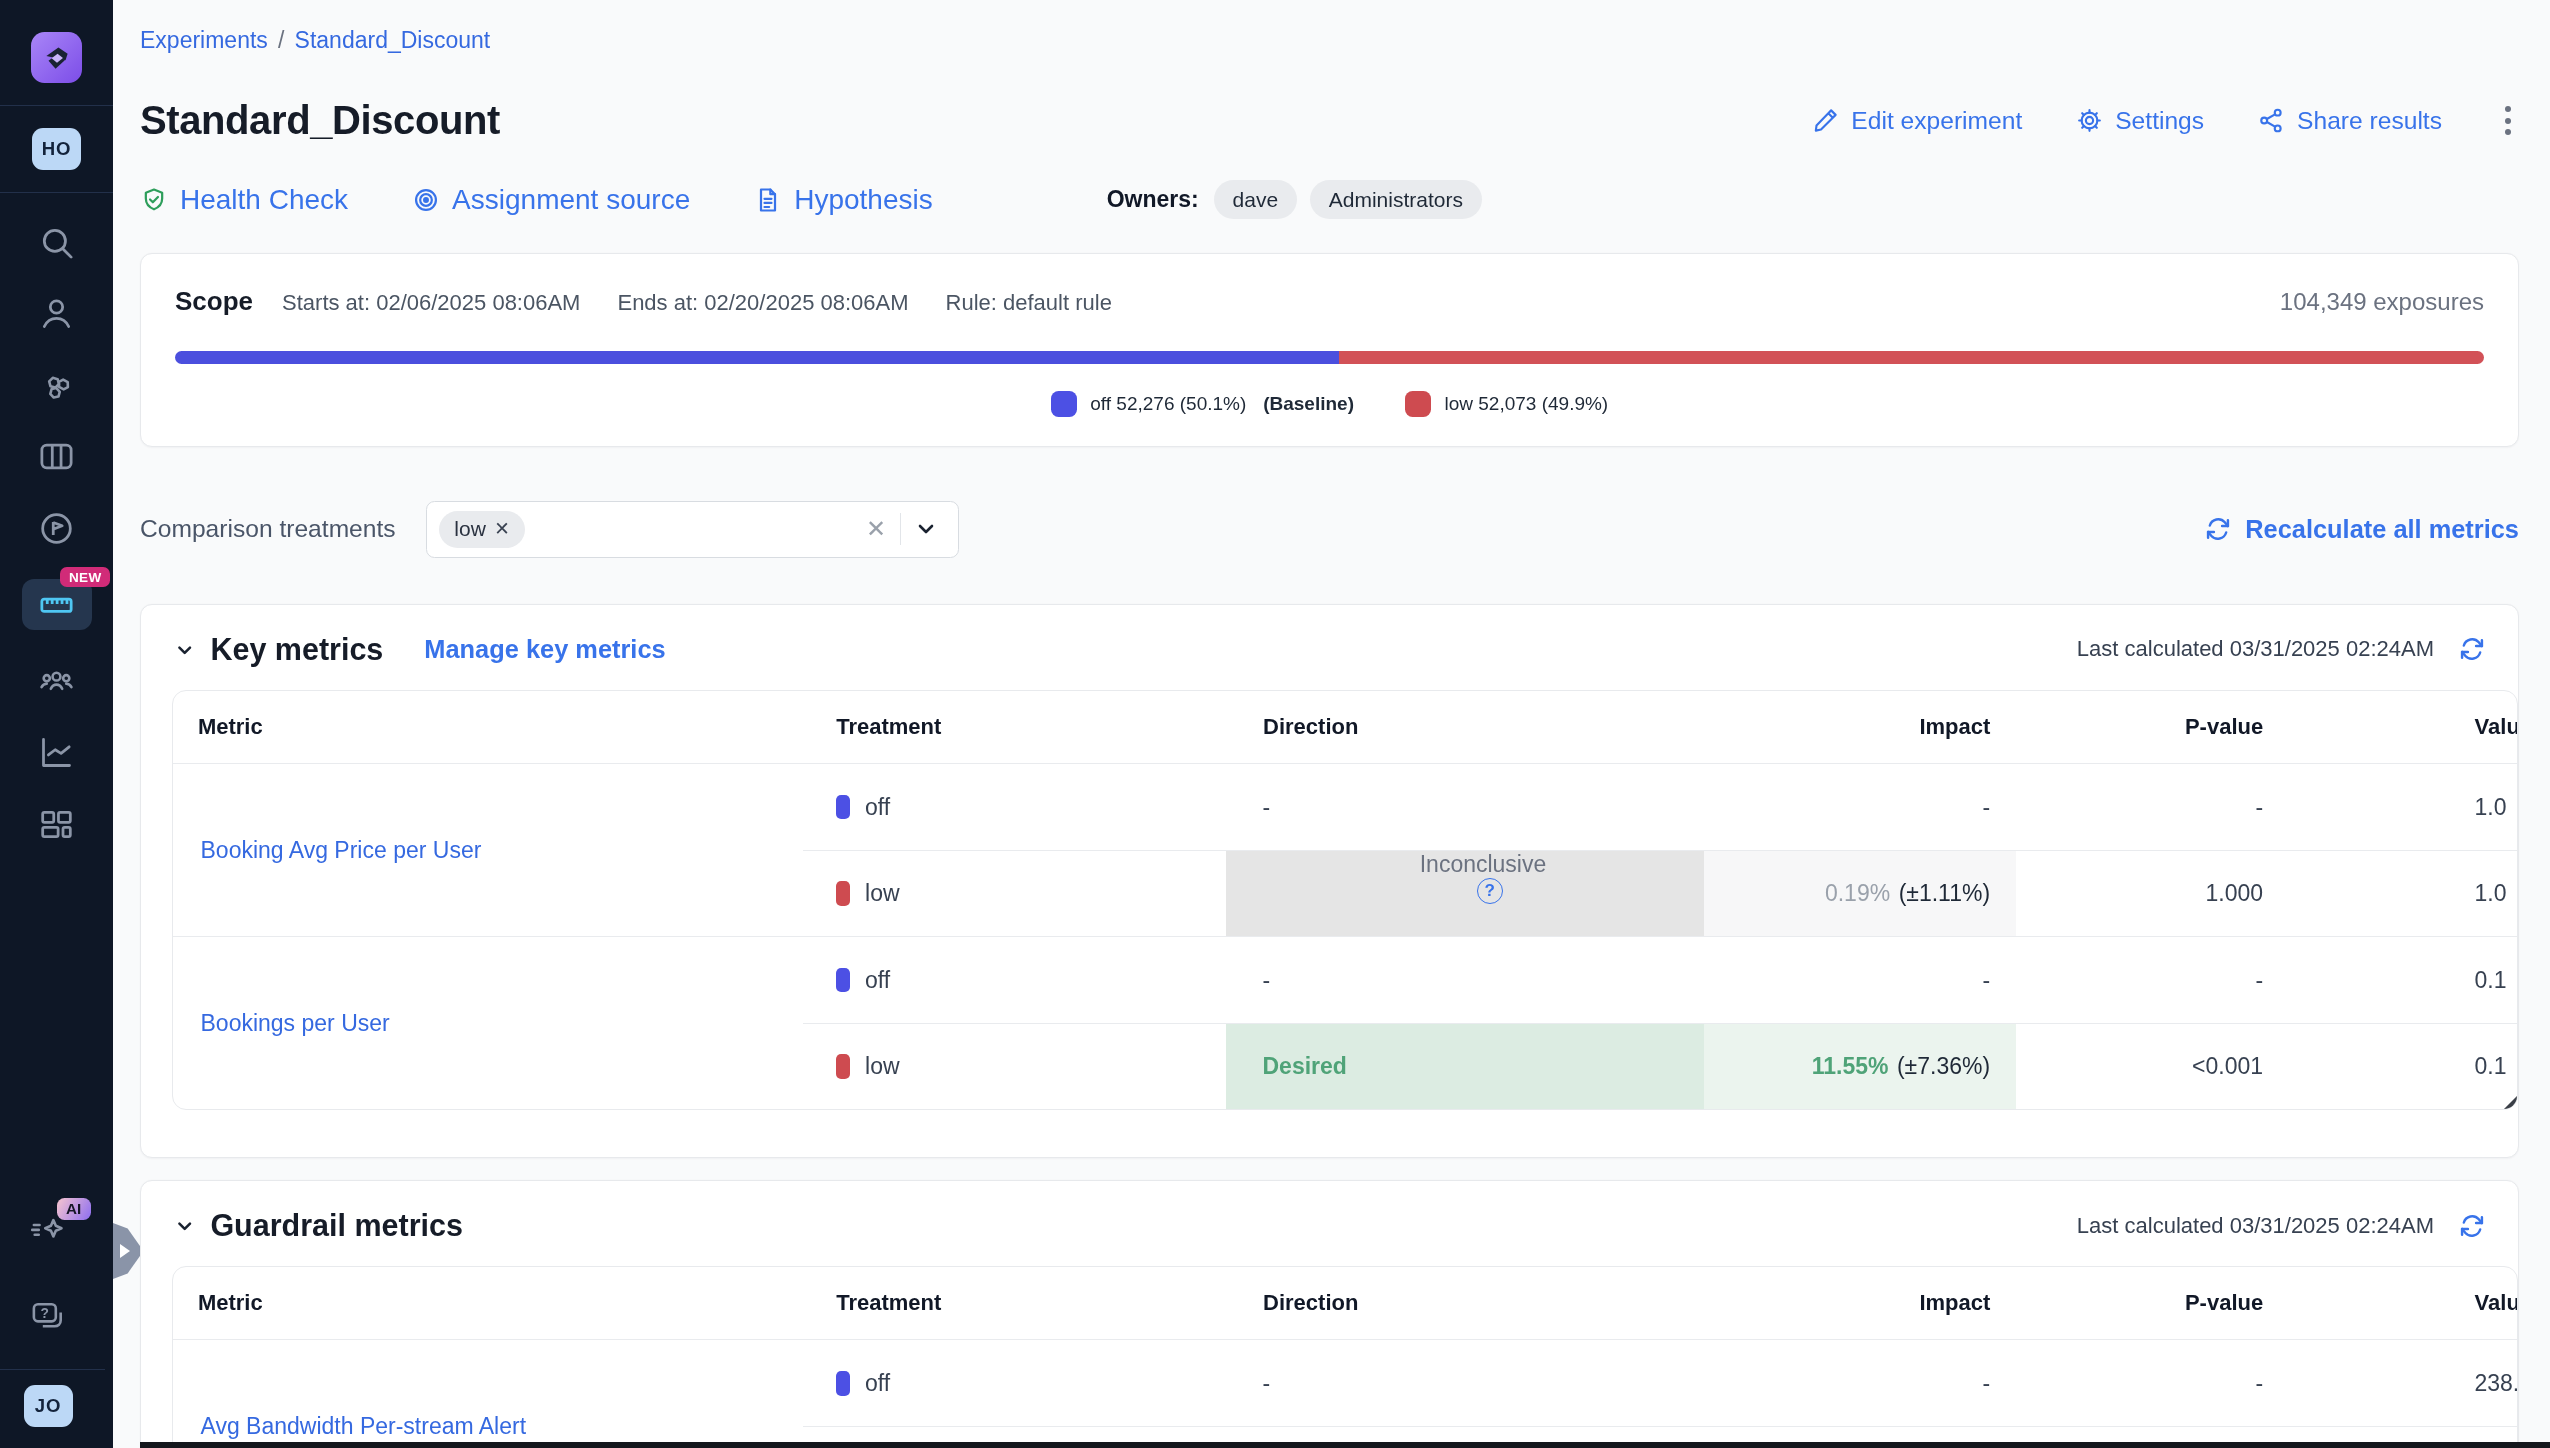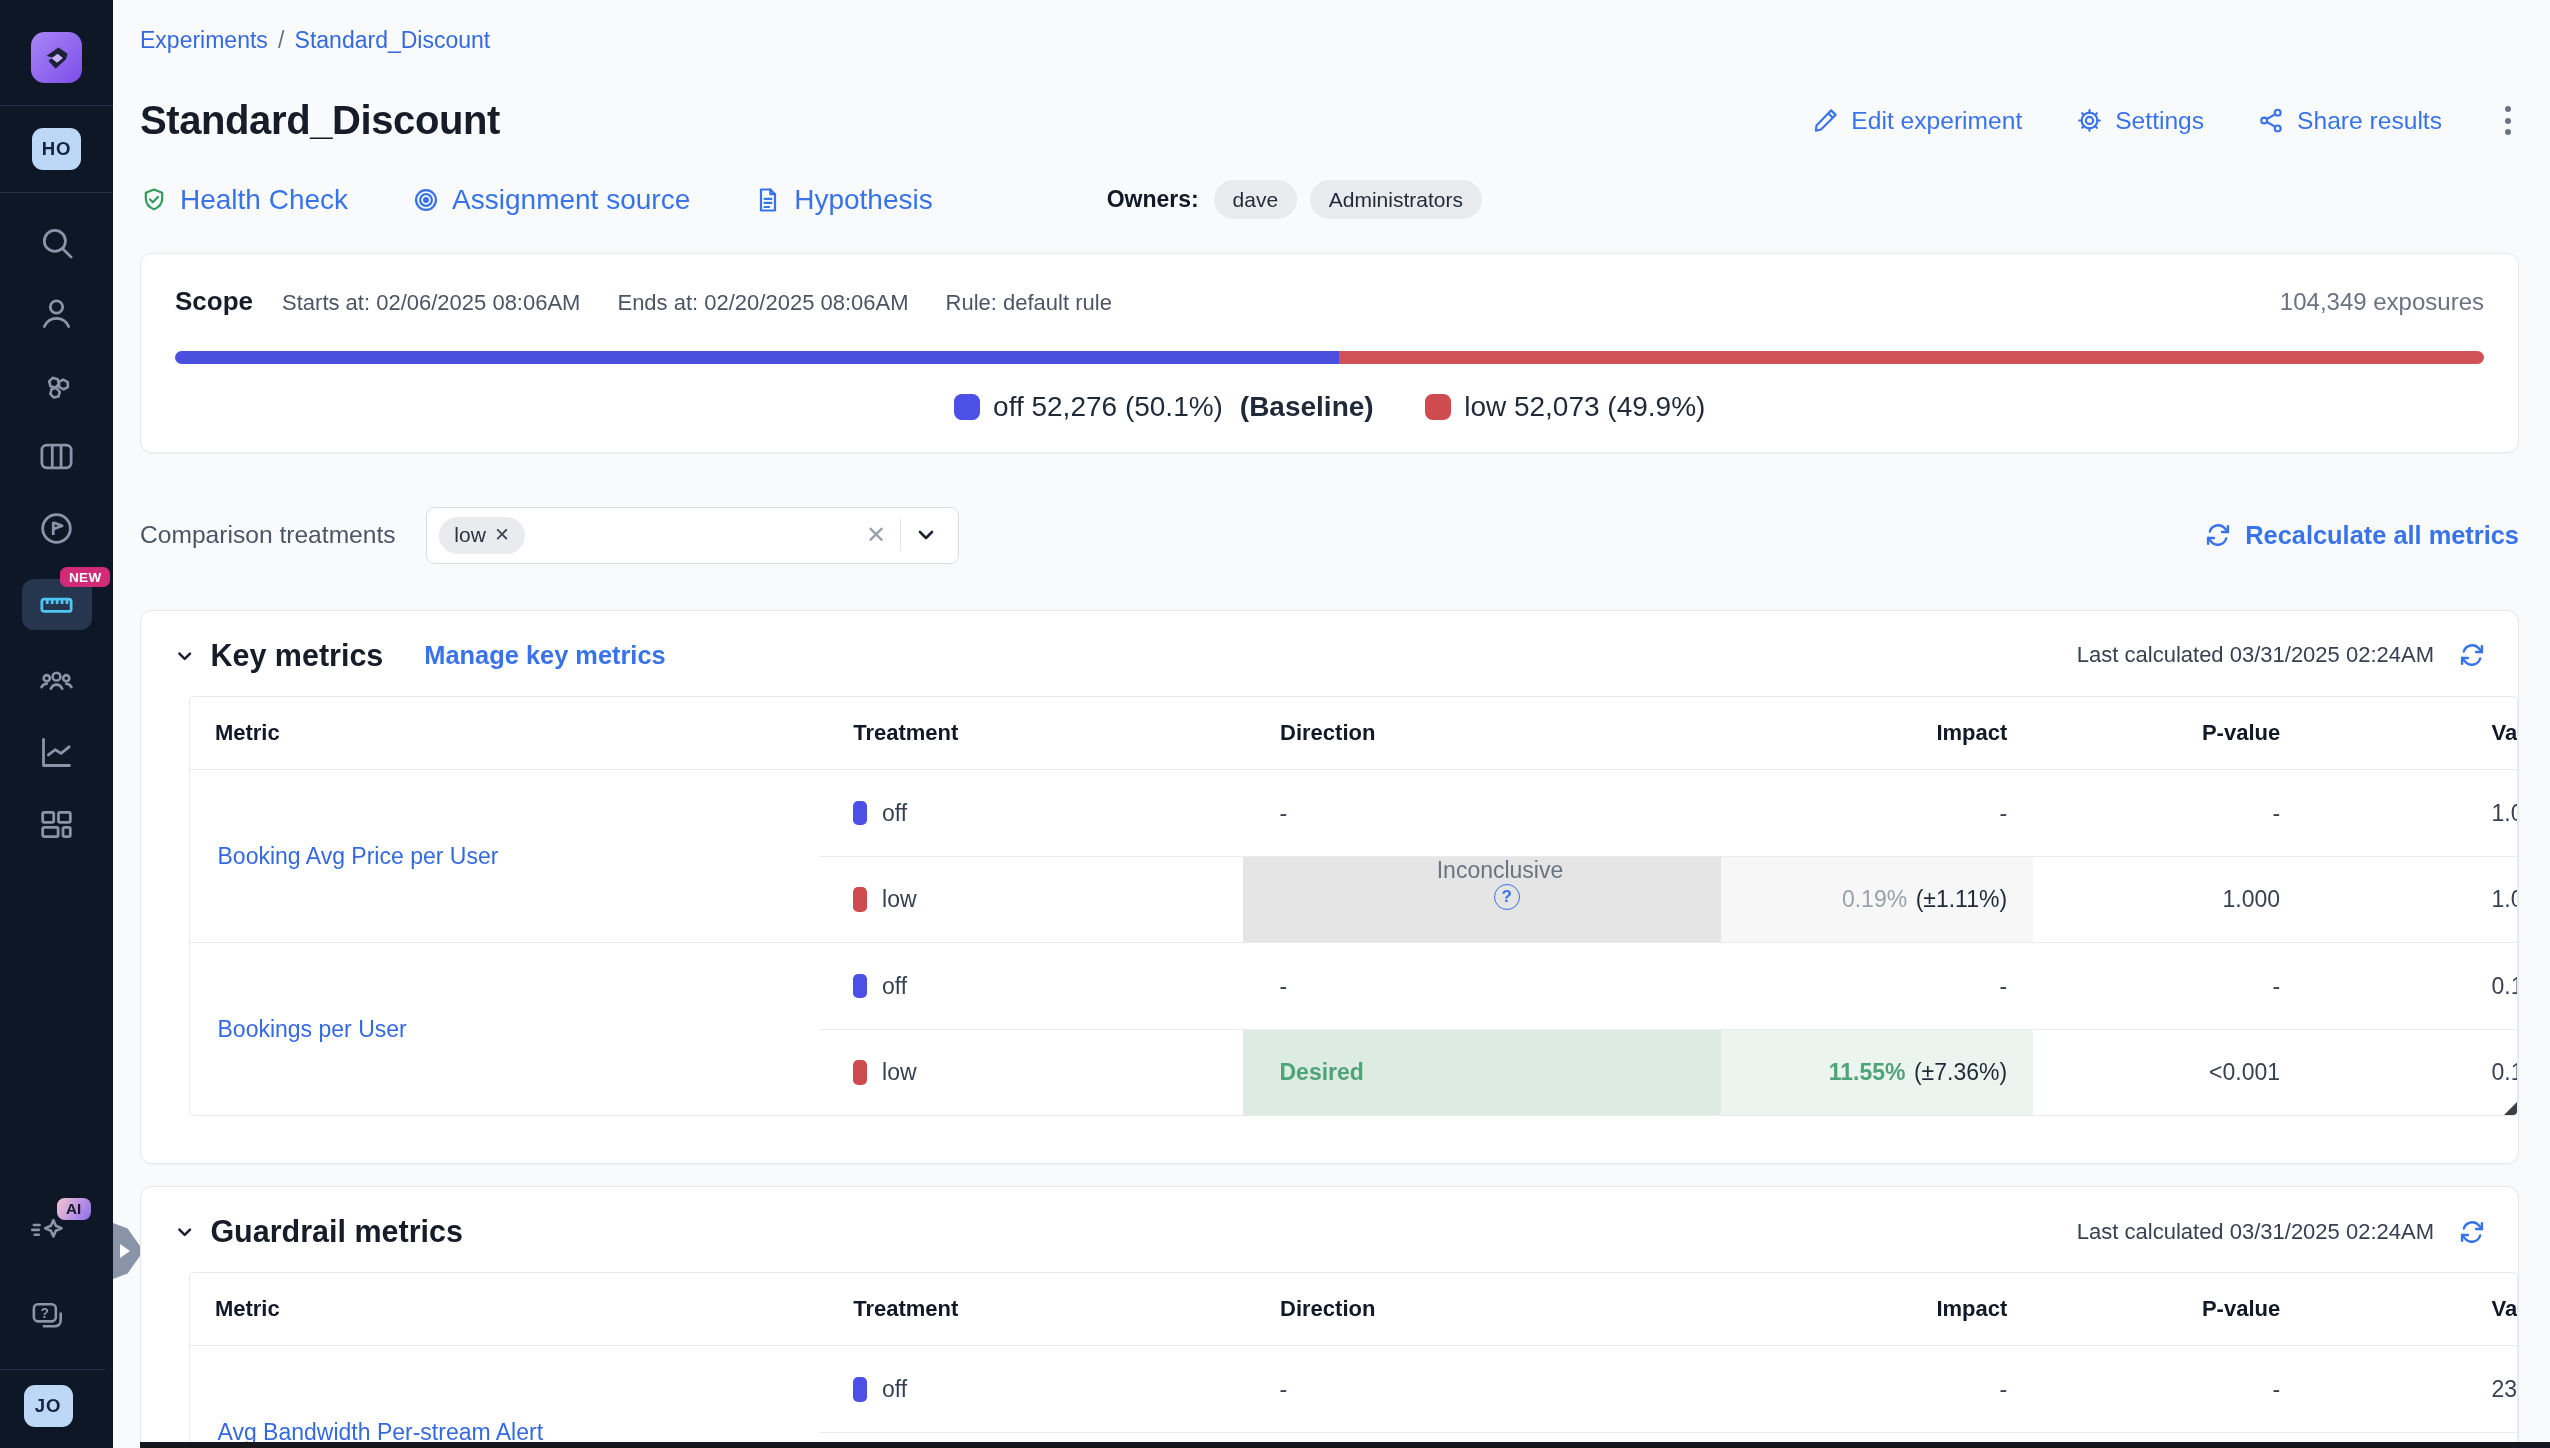--- a/index.html
+++ b/index.html
@@ -53,21 +53,21 @@
   
   .scope-card { margin-top:34px; padding:32px 34px 29px 34px; }
   .scope-head { display:flex; align-items:baseline; }
   .scope-title { font-size:26px; font-weight:700; color:#161C28; margin-right:29px; }
   .scope-item { font-size:22px; color:#4B5563; margin-right:37px; }
   .scope-exposures { margin-left:auto; font-size:24px; color:#6B7280; margin-right:0; }
   .scope-bar { margin-top:34px; height:12.7px; border-radius:6.8px; overflow:hidden; display:flex; }
   .scope-bar .seg-blue { background:#4B4FDE; height:100%; }
   .scope-bar .seg-red { background:#D25157; height:100%; flex:1; }
   .scope-legend { margin-top:27px; display:flex; justify-content:center; gap:51px; }
-  .legend-item { display:flex; align-items:center; gap:13.5px; font-size:28px; color:#1F2937; }
+  .legend-item { display:flex; align-items:center; gap:13.5px; font-size:19px; color:#1F2937; }
   .legend-swatch { width:26px; height:26px; border-radius:7.6px; }
   .legend-suffix { font-weight:700; margin-left:3.4px; }
 
   
   .compare-row { margin-top:54px; display:flex; align-items:center; }
   .compare-label { font-size:24.6px; color:#4A5568; }
   .select-box { margin-left:30.5px; width:533px; height:57px; background:#fff; border:0.8px solid #D8DCE1; border-radius:8.5px; display:flex; align-items:center; padding:0 15.2px 0 12px; }
   .chip { background:#E9EBEE; border-radius:846px; padding:6.8px 15.2px; font-size:21px; color:#2A3240; display:flex; align-items:center; gap:8.5px; }
   .chip .chip-x { font-size:18.6px; color:#3A4352; cursor:pointer; }
   .select-clear { margin-left:auto; color:#9AA1AB; font-size:24px; cursor:pointer; padding:0 13.5px; }
@@ -81,21 +81,21 @@
   .section-card { margin-top:46px; padding:24px 0 47px 30.5px; }
   .section-card.guardrail { margin-top:22px; }
   .card-head { display:flex; align-items:center; height:41px; padding-right:32px; }
   .collapse-caret { display:flex; margin-right:13.5px; color:#1A2230; cursor:pointer; }
   .collapse-caret svg { width:25.4px; height:25.4px; }
   .section-title { font-size:30.5px; font-weight:700; color:#161C28; }
   .manage-link { margin-left:41px; font-size:25.4px; font-weight:600; color:#3873EA; cursor:pointer; }
   .last-calc { margin-left:auto; font-size:22px; color:#374151; margin-right:24px; }
   .refresh-blue { color:#3873EA; cursor:pointer; display:flex; }
 
-  .table-wrap { margin-top:20.3px; border:0.8px solid #E8EAED; border-radius:5px; overflow:hidden; position:relative;margin-left:17px; }
+  .table-wrap { margin-top:20.3px; border:0.8px solid #E8EAED; border-radius:14px; overflow:hidden; position:relative; }
   .mtable { min-width:2455px; }
   .thead { display:flex; height:73px; border-bottom:0.8px solid #E9EBEE; min-width:2455px; }
   .th { display:flex; align-items:center; font-size:22px; font-weight:700; color:#111827; }
   .c-metric { width:631px; }
   .c-treat { width:423px; }
   .c-dir { width:478px; }
   .c-impact { width:312px; }
   .c-pval { width:273px; }
   .c-value { width:339px; }
   .th.c-metric, .cell.c-metric { padding-left:25.4px; }

